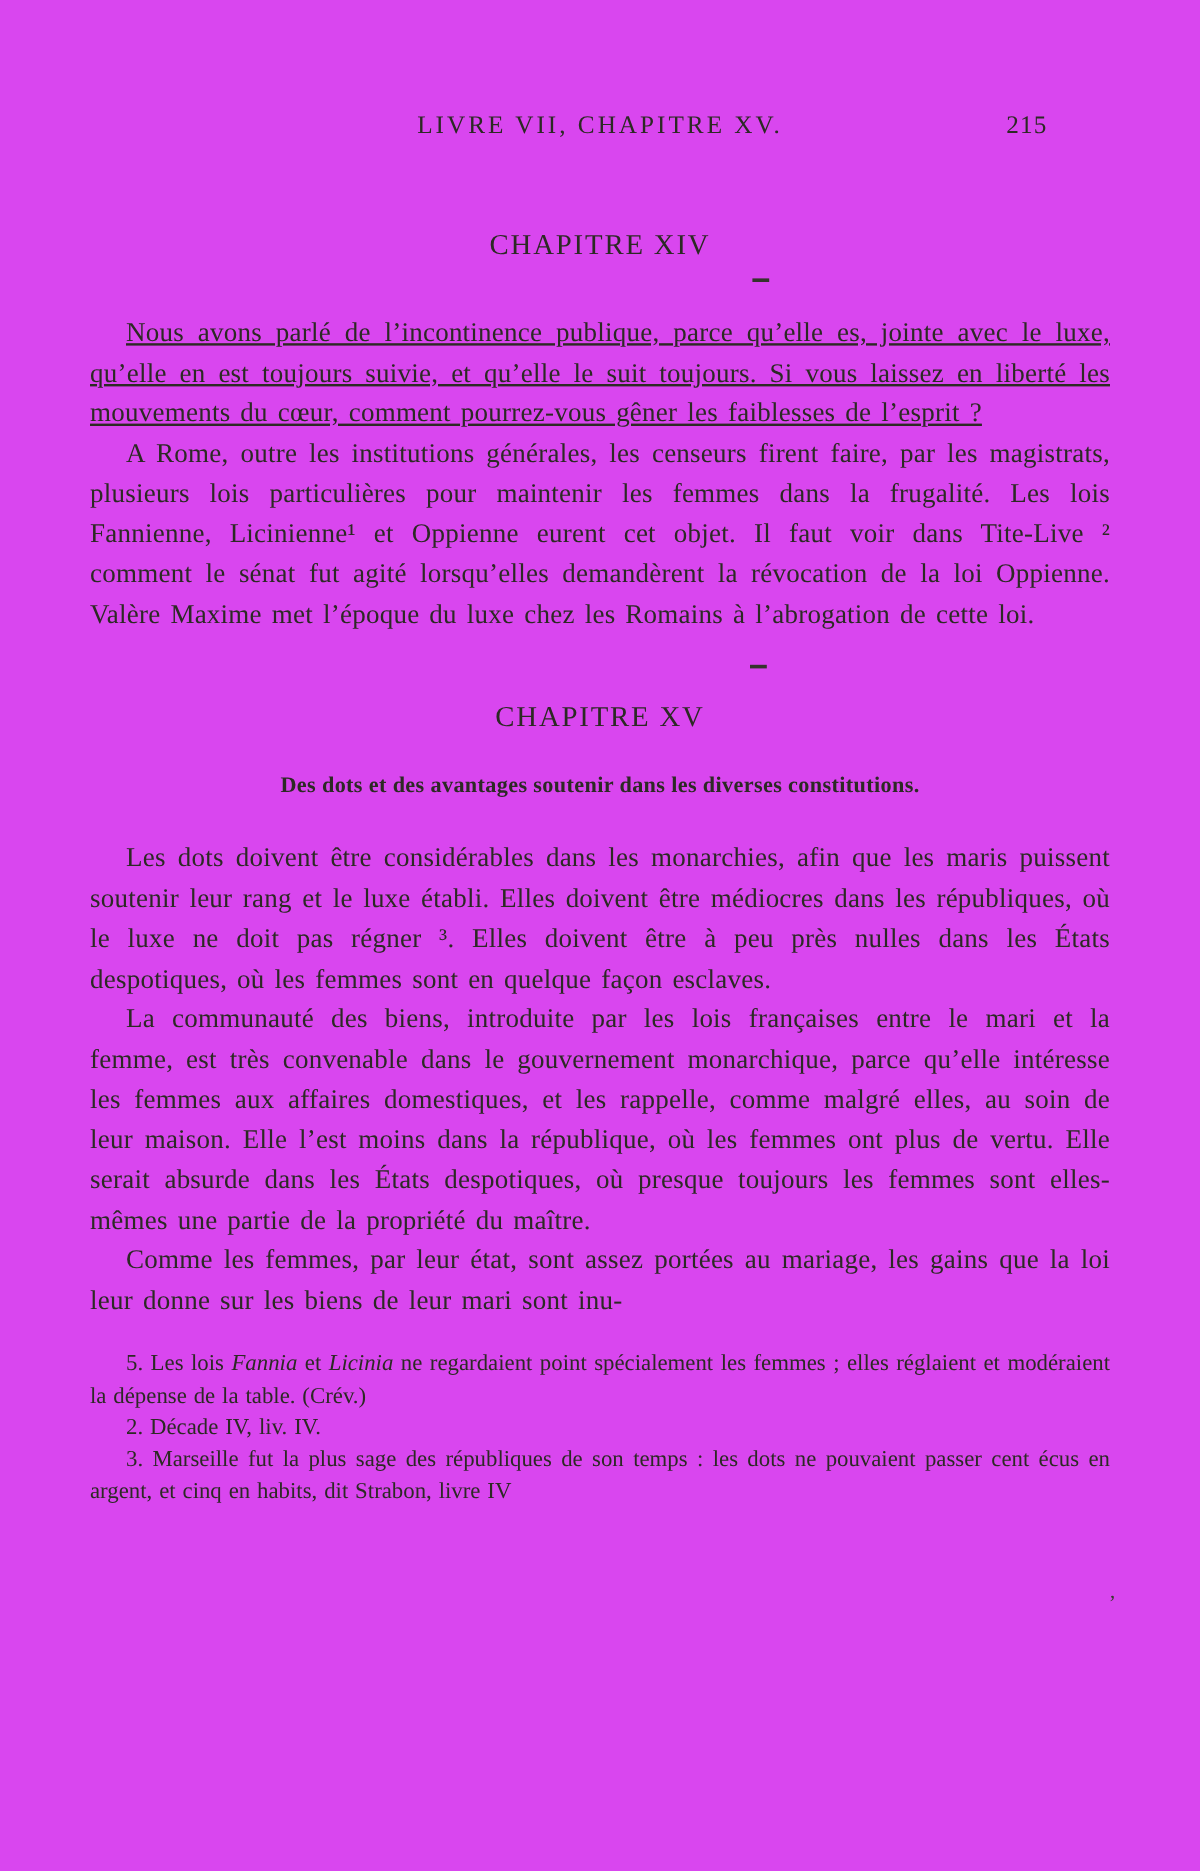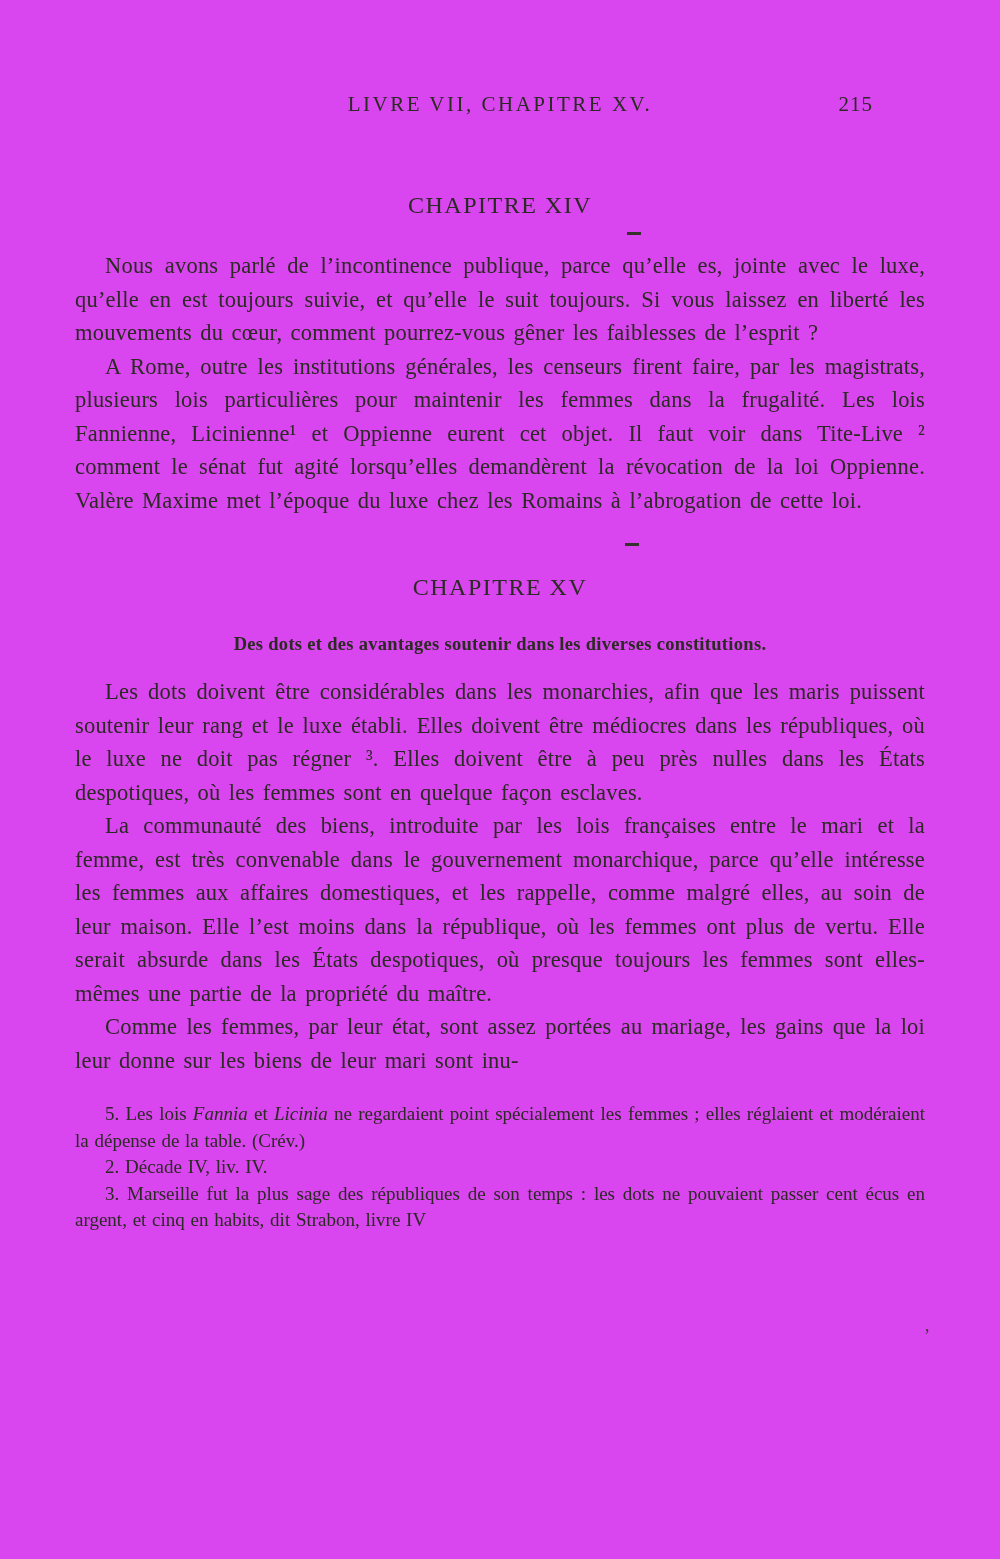--- a/index.html
+++ b/index.html
@@ -51,22 +51,22 @@
   .subtitle-15 { margin-top: 33px; }
   .body-para {
     margin: 0;
     font-size: 22.5px;
     line-height: 33.5px;
     text-align: justify;
     text-indent: 30px;
     word-spacing: 2.5px;
     letter-spacing: 0.2px;
   }
-  .para-first-14 { margin-top: 14px; }
-  .para-first-15 { margin-top: 20px; }
+  .para-first-14 { margin-top: 25px; text-decoration: underline; }
+  .para-first-15 { margin-top: 32px; }
   .section-dash {
     width: 14px;
     height: 3px;
     background: #35332c;
   }
   .dash-after-subtitle { margin: 13px 0 0 552px; }
   .dash-before-ch15 { margin: 26px 0 0 550px; }
   .footnotes {
     margin-top: 24px;
     font-size: 19px;

